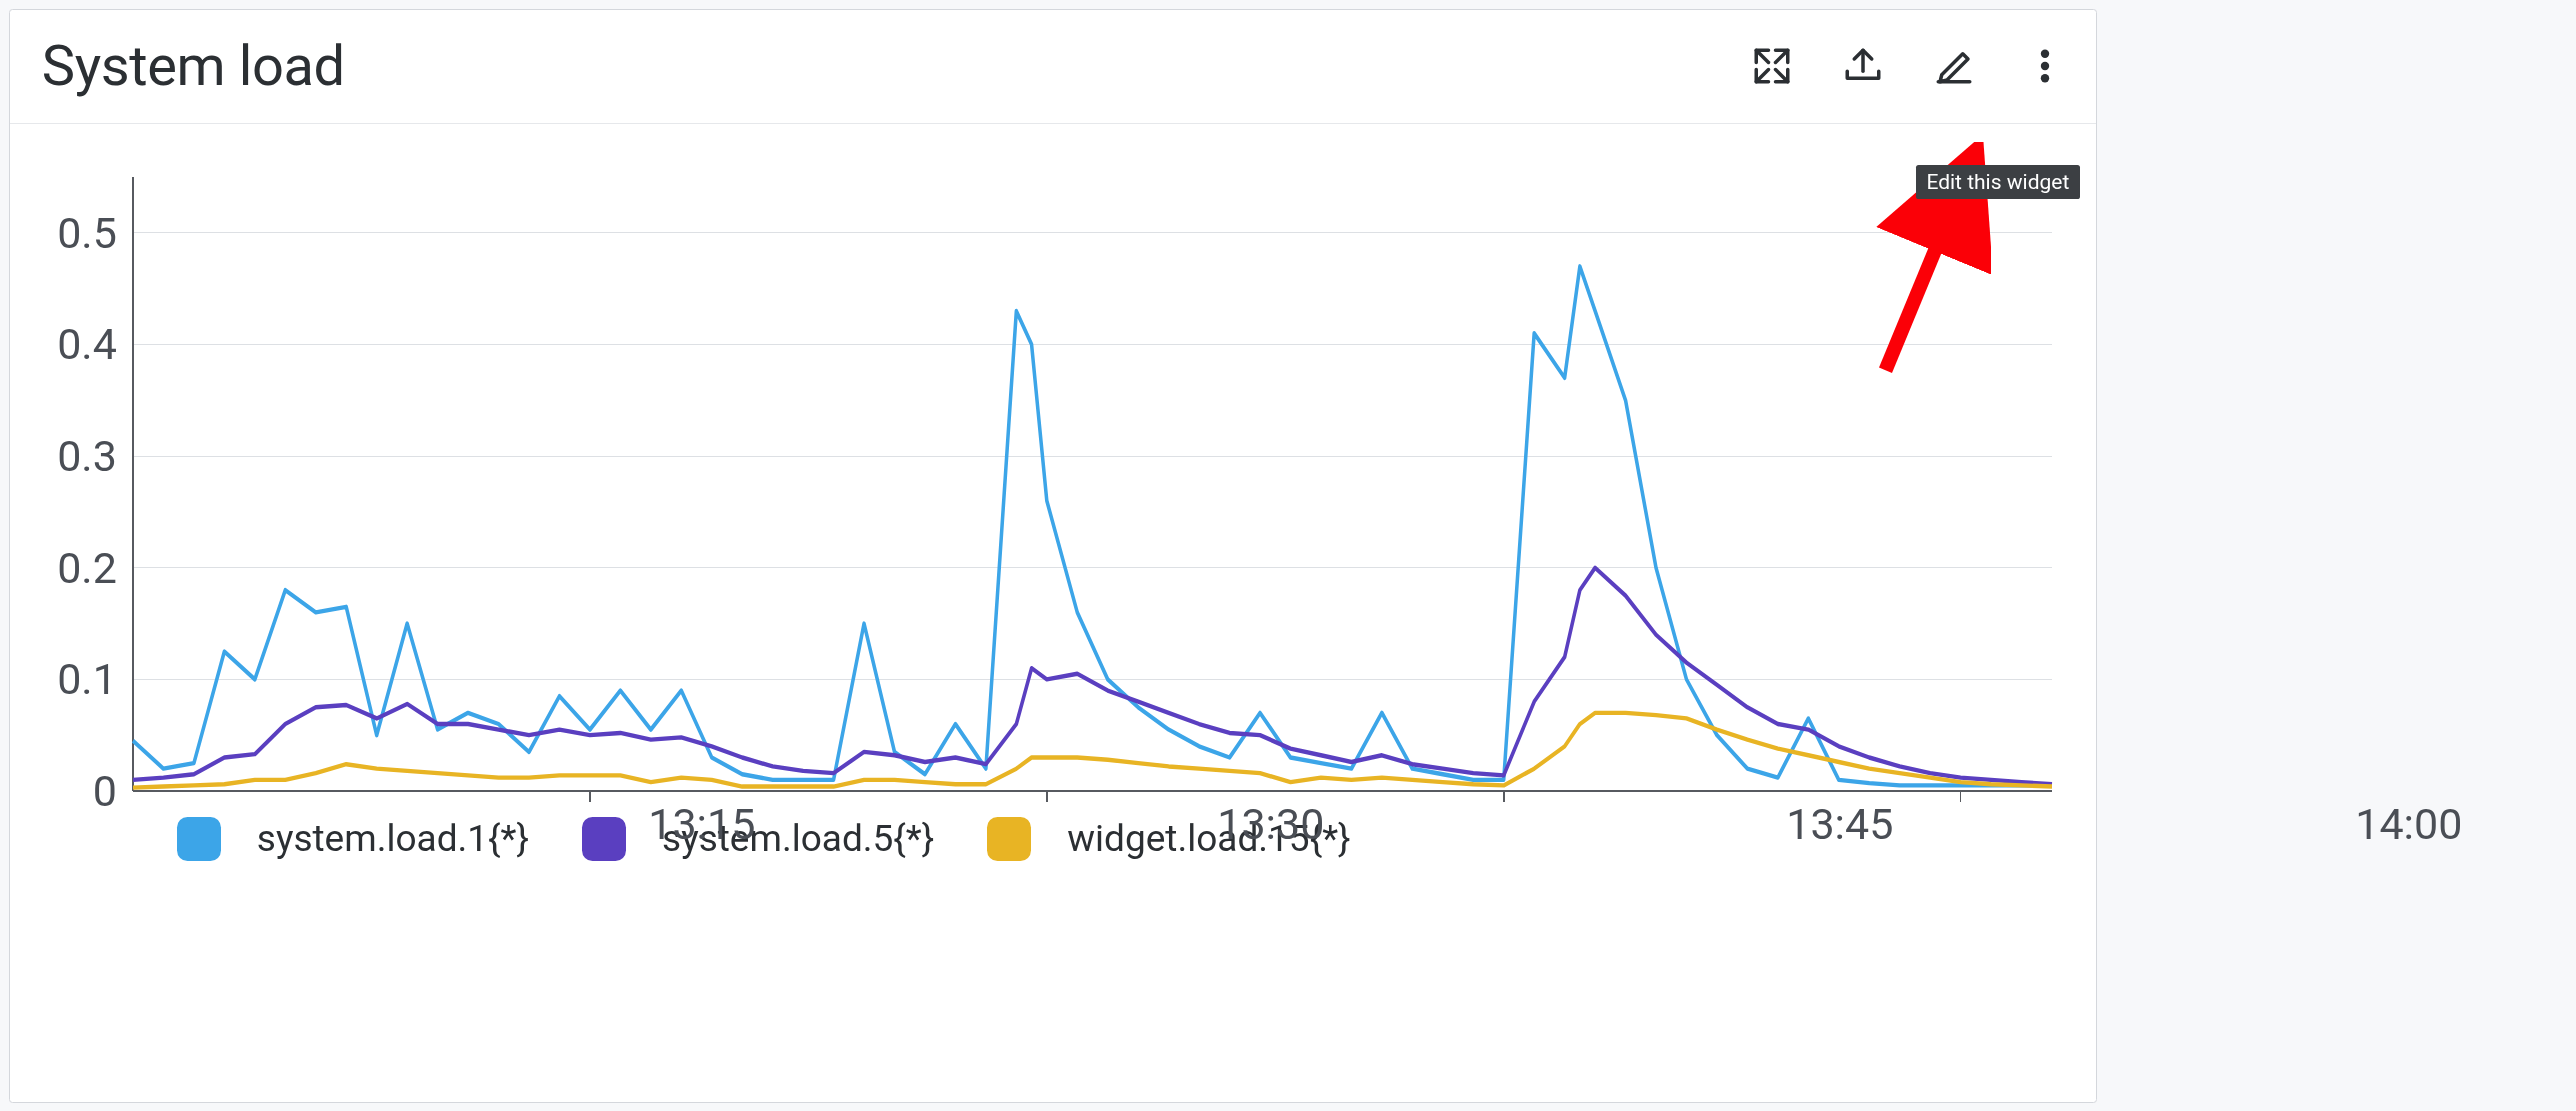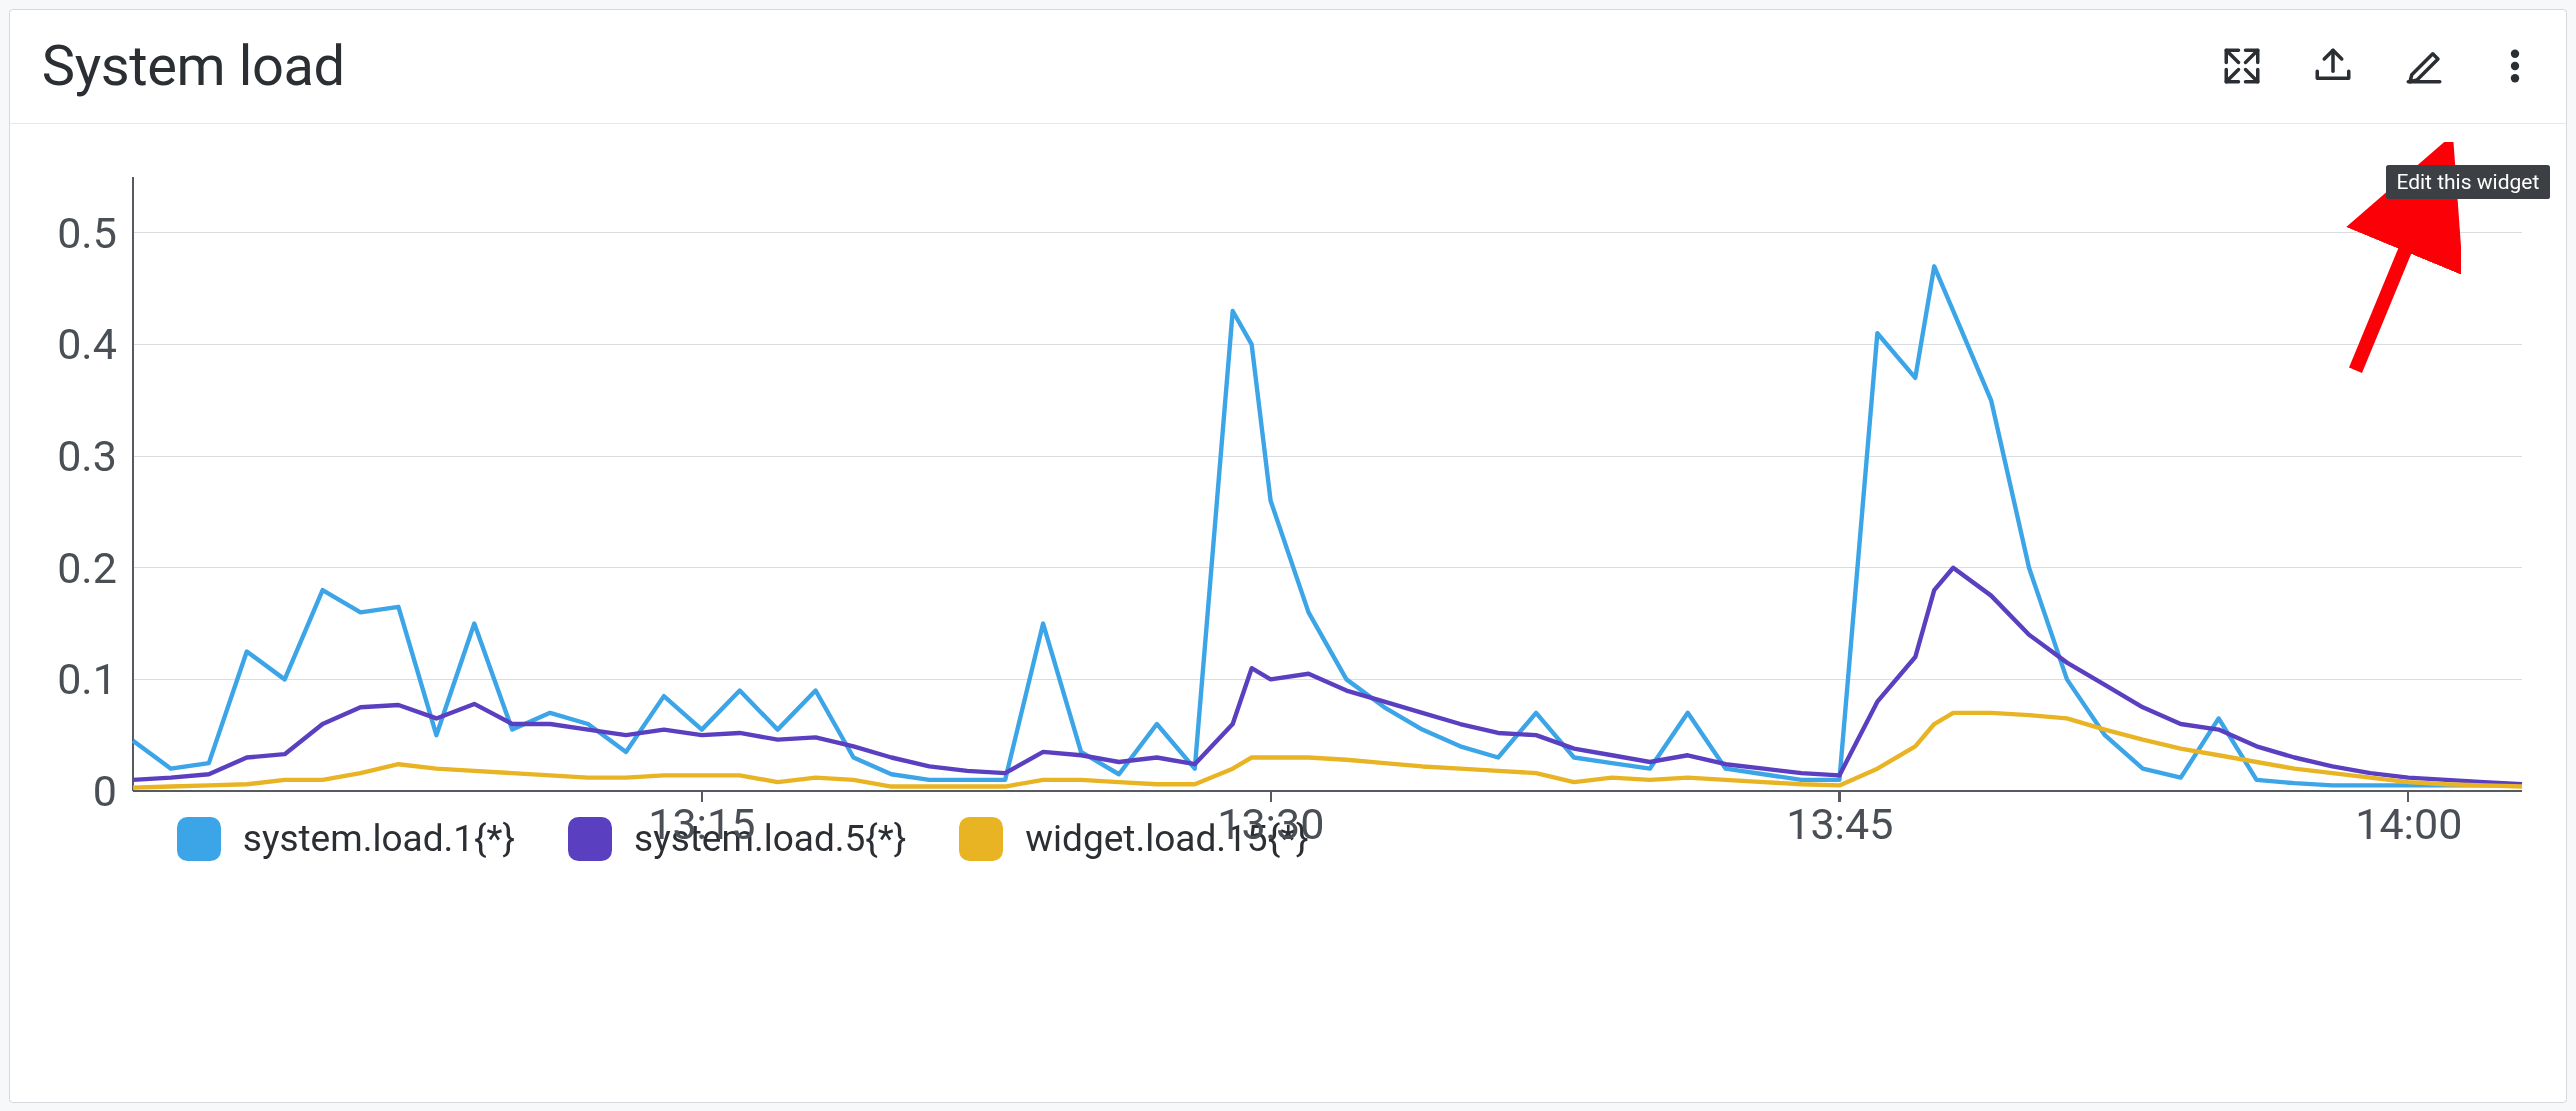--- a/index.html
+++ b/index.html
@@ -3,21 +3,21 @@
 <meta charset="utf-8">
 <style>
   * { box-sizing: border-box; }
   html, body { margin: 0; padding: 0; }
   body {
     font-family: -apple-system, BlinkMacSystemFont, "Segoe UI", Roboto, Helvetica, Arial, sans-serif;
     background: #f7f8fa;
     padding: 8.8px;
   }
   .widget {
-    width: 2558px;
+    width: 2088px;
     height: 1094px;
     background: #ffffff;
     border: 0.9px solid #d4d7dc;
     border-radius: 3.5px;
     position: relative;
     display: flex;
     flex-direction: column;
   }
   .header {
     height: 114px;
@@ -74,21 +74,21 @@
   .tick-y { right: calc(100% + 16px); transform: translateY(-50%); }
   .tick-x { top: 100%; transform: translateX(-50%); margin-top: 8px; }
   .legend {
     display: flex;
     gap: 53px;
     align-items: center;
     padding: 26px 17.5px 8.8px 44px;
     font-size: 37px;
     color: #2b2f33;
   }
-  .legend-item { display: flex; align-items: center; gap: 22px; }
+  .legend-item { display: flex; align-items: center; gap: 36px; }
   .swatch { width: 44px; height: 44px; border-radius: 10.5px; }
   .tooltip {
     position: absolute;
     background: #3c3f43;
     color: #fff;
     font-size: 21px;
     padding: 5.3px 10.5px;
     border-radius: 2.6px;
     white-space: nowrap;
     z-index: 20;

